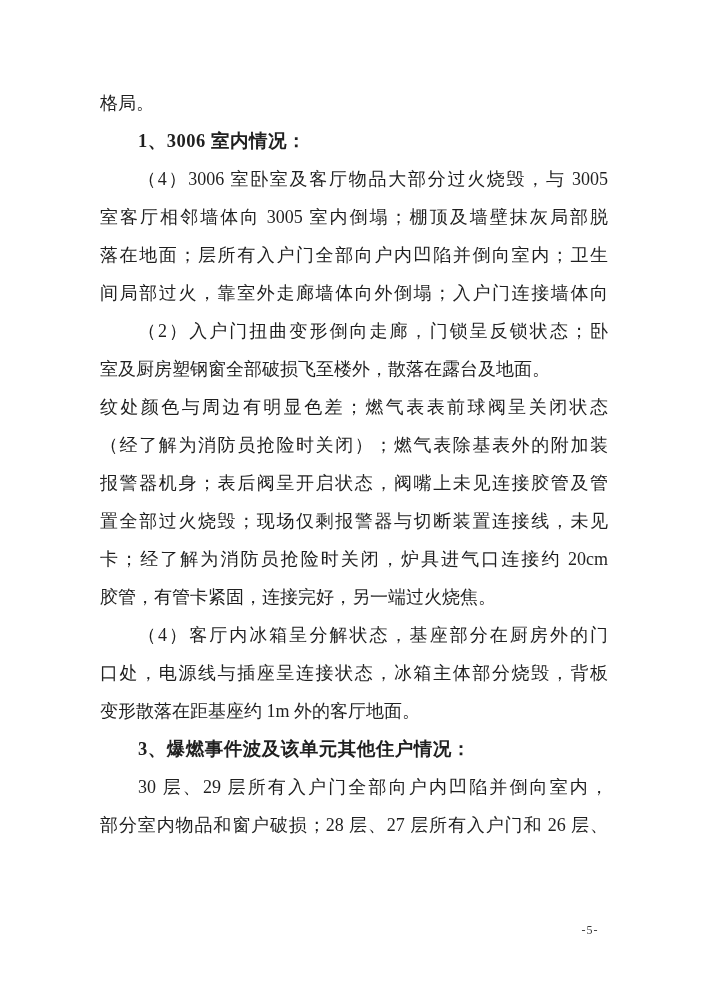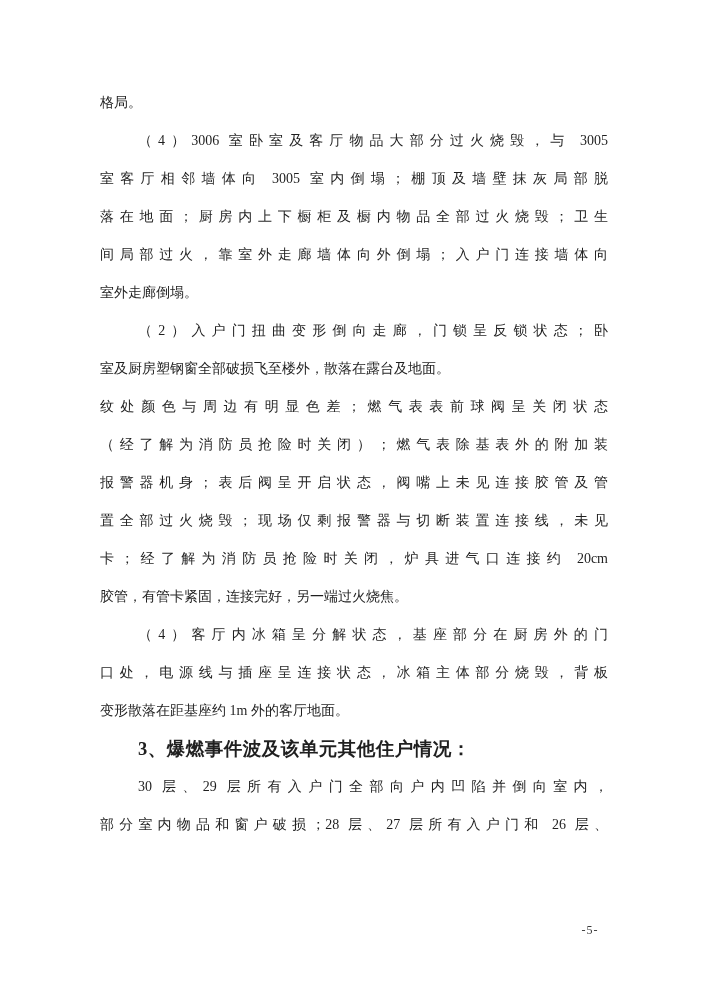--- a/index.html
+++ b/index.html
@@ -18,21 +18,21 @@
   }
   .content {
     position: absolute;
     left: 100px;
     top: 84px;
     width: 508px;
   }
   .line {
     height: 38px;
     line-height: 38px;
-    font-size: 14px;
+    font-size: 18px;
     overflow: hidden;
     text-align: left;
     white-space: normal;
   }
   .line.just {
     text-align: justify;
     text-align-last: justify;
     text-justify: inter-character;
   }
   .line.ind {
@@ -56,25 +56,25 @@
     color: #3a3a3a;
     font-family: "Liberation Serif", "DejaVu Serif", serif;
   }
 </style>
 </head>
 <body>
 
 <div class="page" style="color: rgb(31, 31, 31); background: rgb(255, 255, 255);">
   <div class="content" id="content">
       <div class="line">格局。</div>
+      <div class="line heading ind">1、3006 室内情况：</div>
       <div class="line just ind">（4）3006 室卧室及客厅物品大部分过火烧毁，与 3005</div>
       <div class="line just">室客厅相邻墙体向 3005 室内倒塌；棚顶及墙壁抹灰局部脱</div>
-      <div class="line just">落在地面；厨房内上下橱柜及橱内物品全部过火烧毁；卫生</div>
+      <div class="line just">落在地面；层所有入户门全部向户内凹陷并倒向室内；卫生</div>
       <div class="line just">间局部过火，靠室外走廊墙体向外倒塌；入户门连接墙体向</div>
-      <div class="line">室外走廊倒塌。</div>
       <div class="line just ind">（2）入户门扭曲变形倒向走廊，门锁呈反锁状态；卧</div>
       <div class="line">室及厨房塑钢窗全部破损飞至楼外，散落在露台及地面。</div>
       <div class="line just">纹处颜色与周边有明显色差；燃气表表前球阀呈关闭状态</div>
       <div class="line just">（经了解为消防员抢险时关闭）；燃气表除基表外的附加装</div>
       <div class="line just">报警器机身；表后阀呈开启状态，阀嘴上未见连接胶管及管</div>
       <div class="line just">置全部过火烧毁；现场仅剩报警器与切断装置连接线，未见</div>
       <div class="line just">卡；经了解为消防员抢险时关闭，炉具进气口连接约 20cm</div>
       <div class="line">胶管，有管卡紧固，连接完好，另一端过火烧焦。</div>
       <div class="line just ind">（4）客厅内冰箱呈分解状态，基座部分在厨房外的门</div>
       <div class="line just">口处，电源线与插座呈连接状态，冰箱主体部分烧毁，背板</div>

